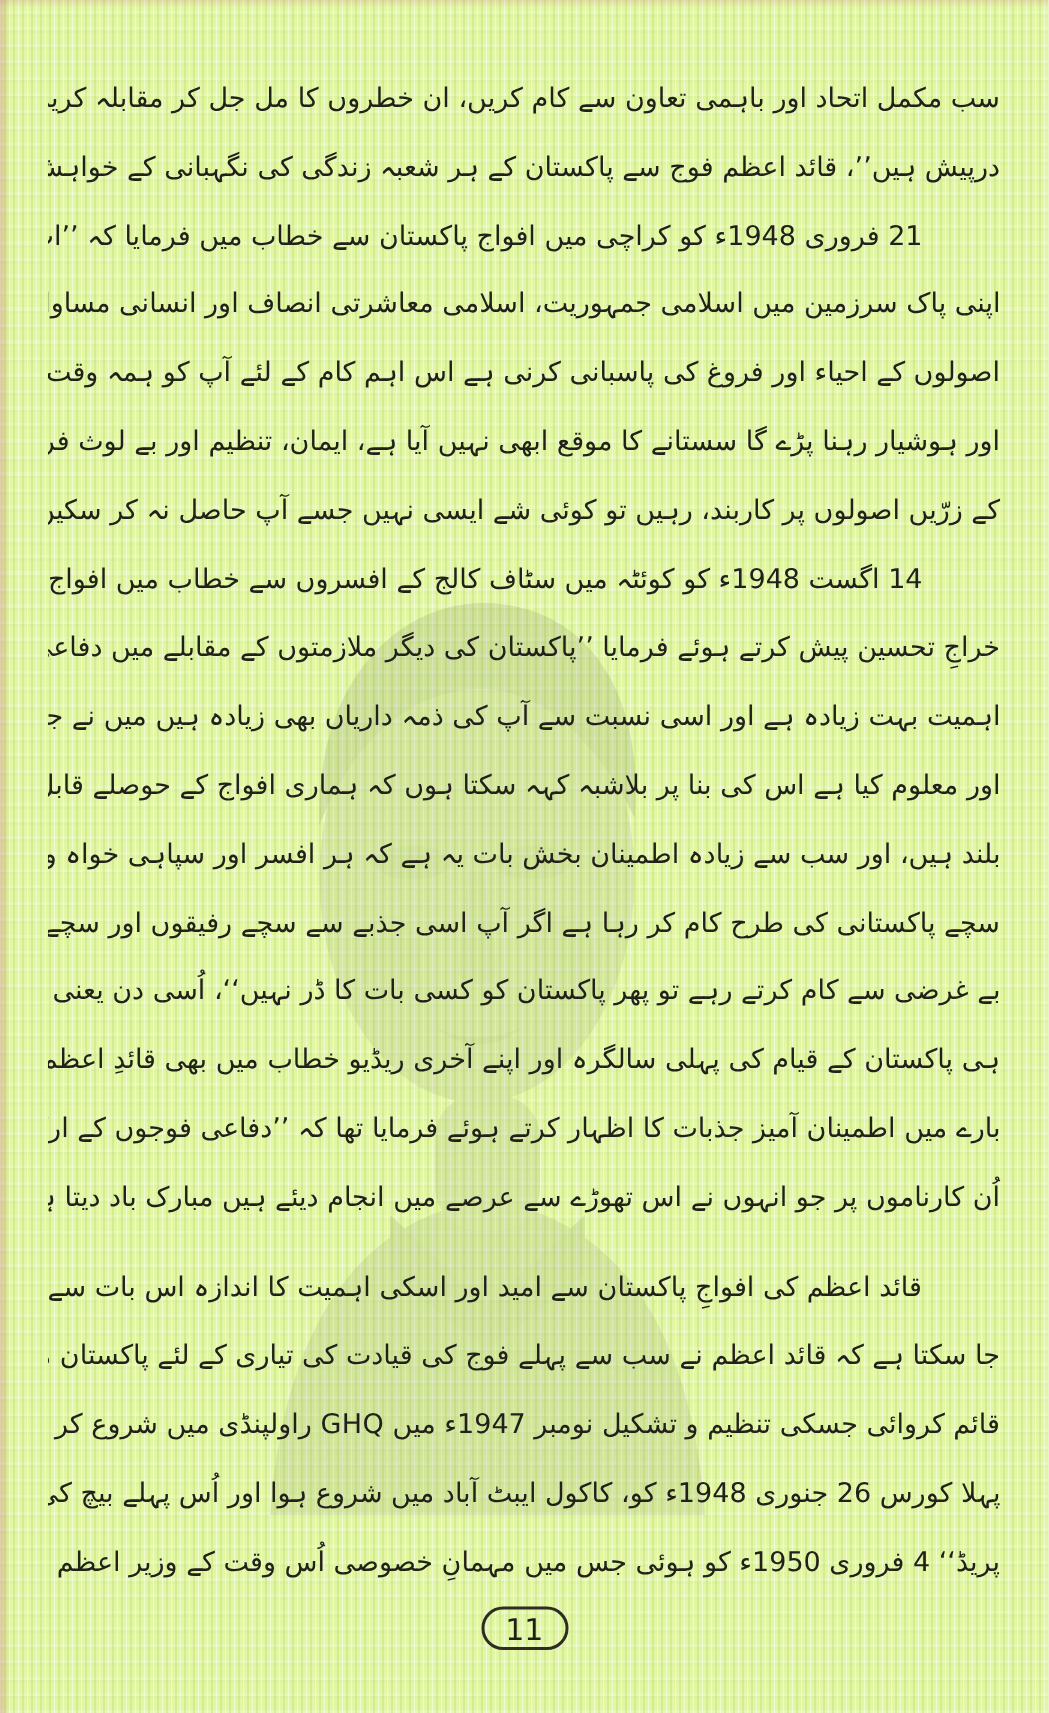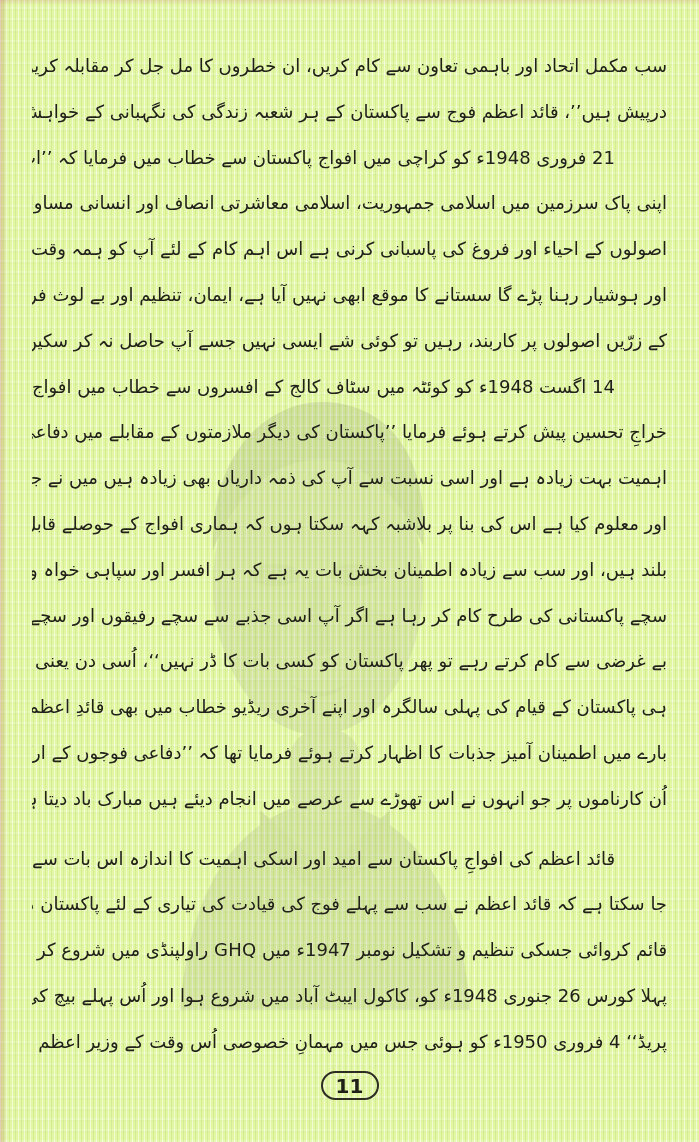--- a/index.html
+++ b/index.html
@@ -83,21 +83,21 @@
   }
   .pagenum {
     min-width: 58px;
     height: 29px;
     border: 2.5px solid #2d2d22;
     border-radius: 16px;
     display: flex;
     align-items: center;
     justify-content: center;
     font-size: 20px;
-    font-weight: bold;
+    font-weight: normal;
     color: #1f1f18;
     background: transparent;
     padding: 0 6px;
     box-sizing: border-box;
   }
 </style>
 </head>
 <body>
 
 <div class="page">

